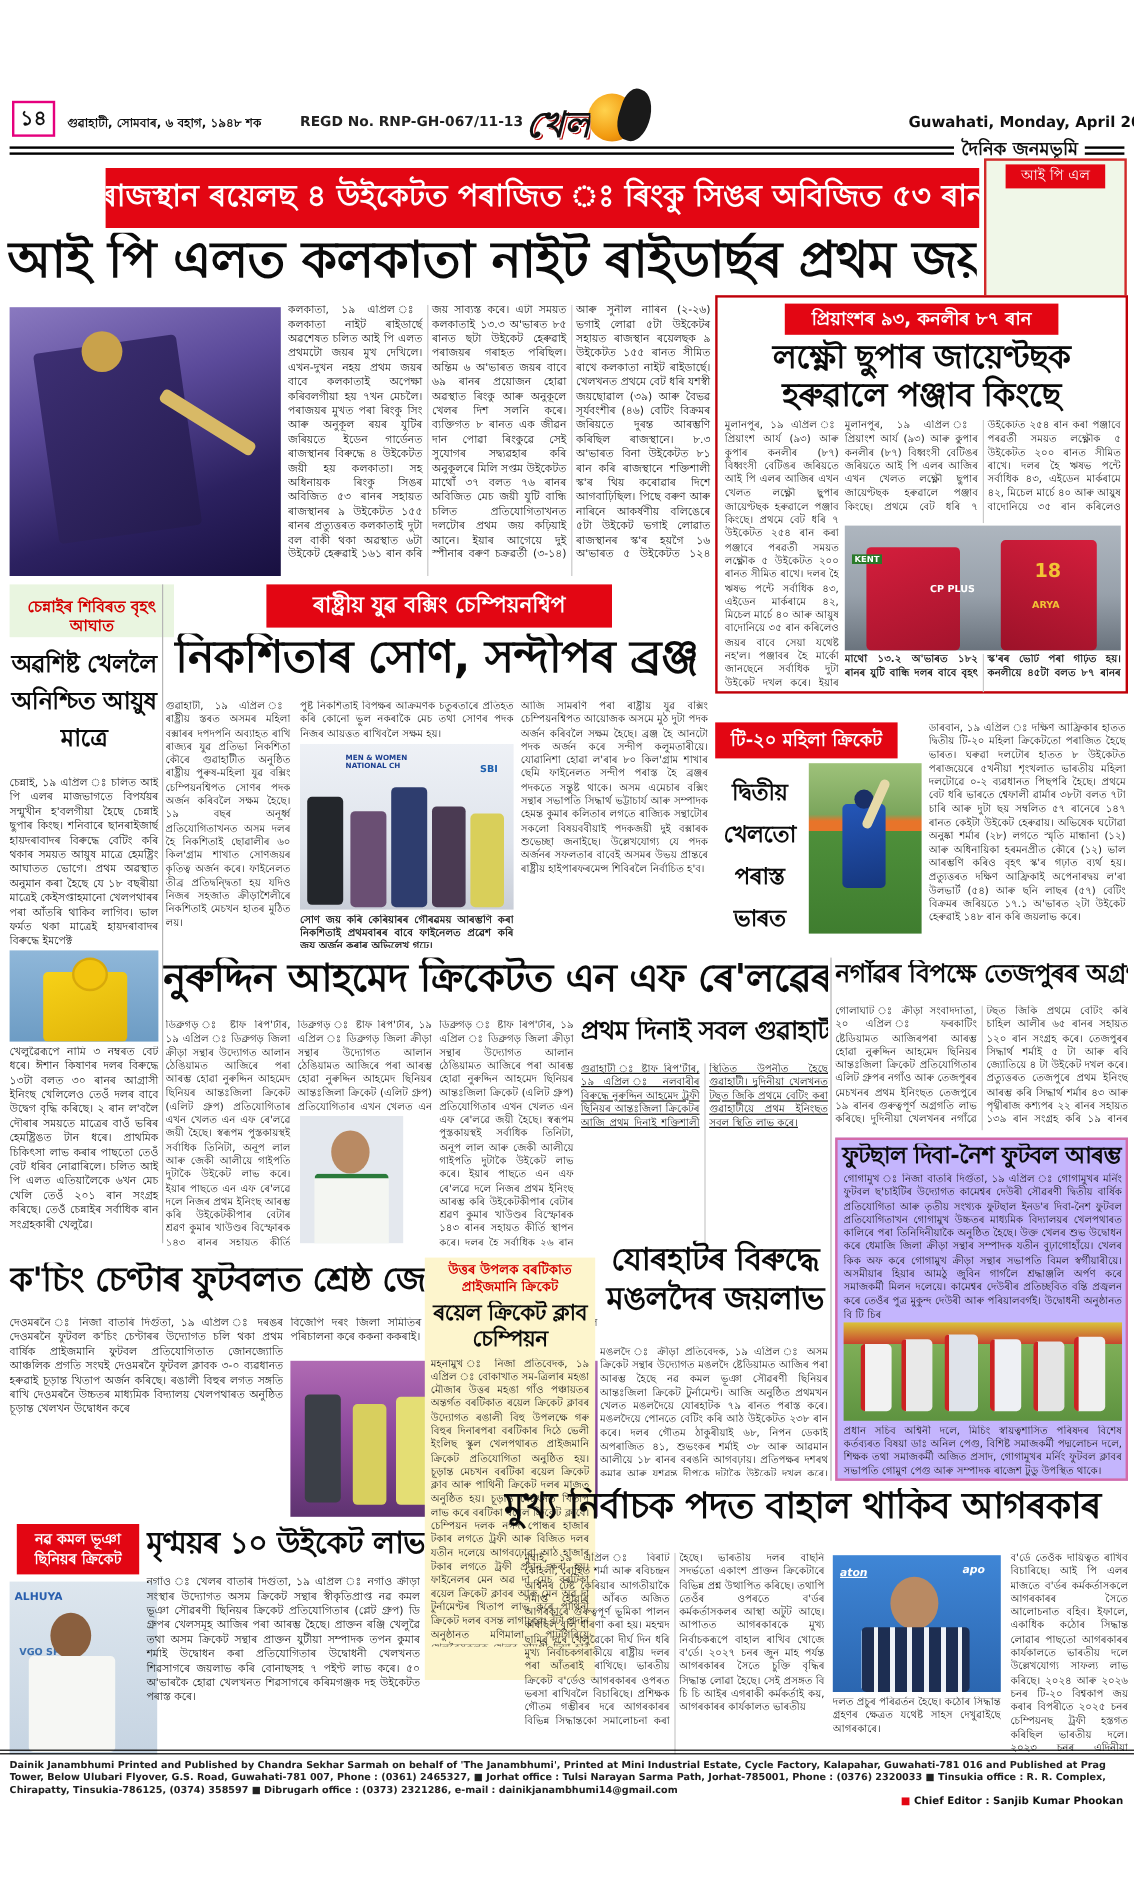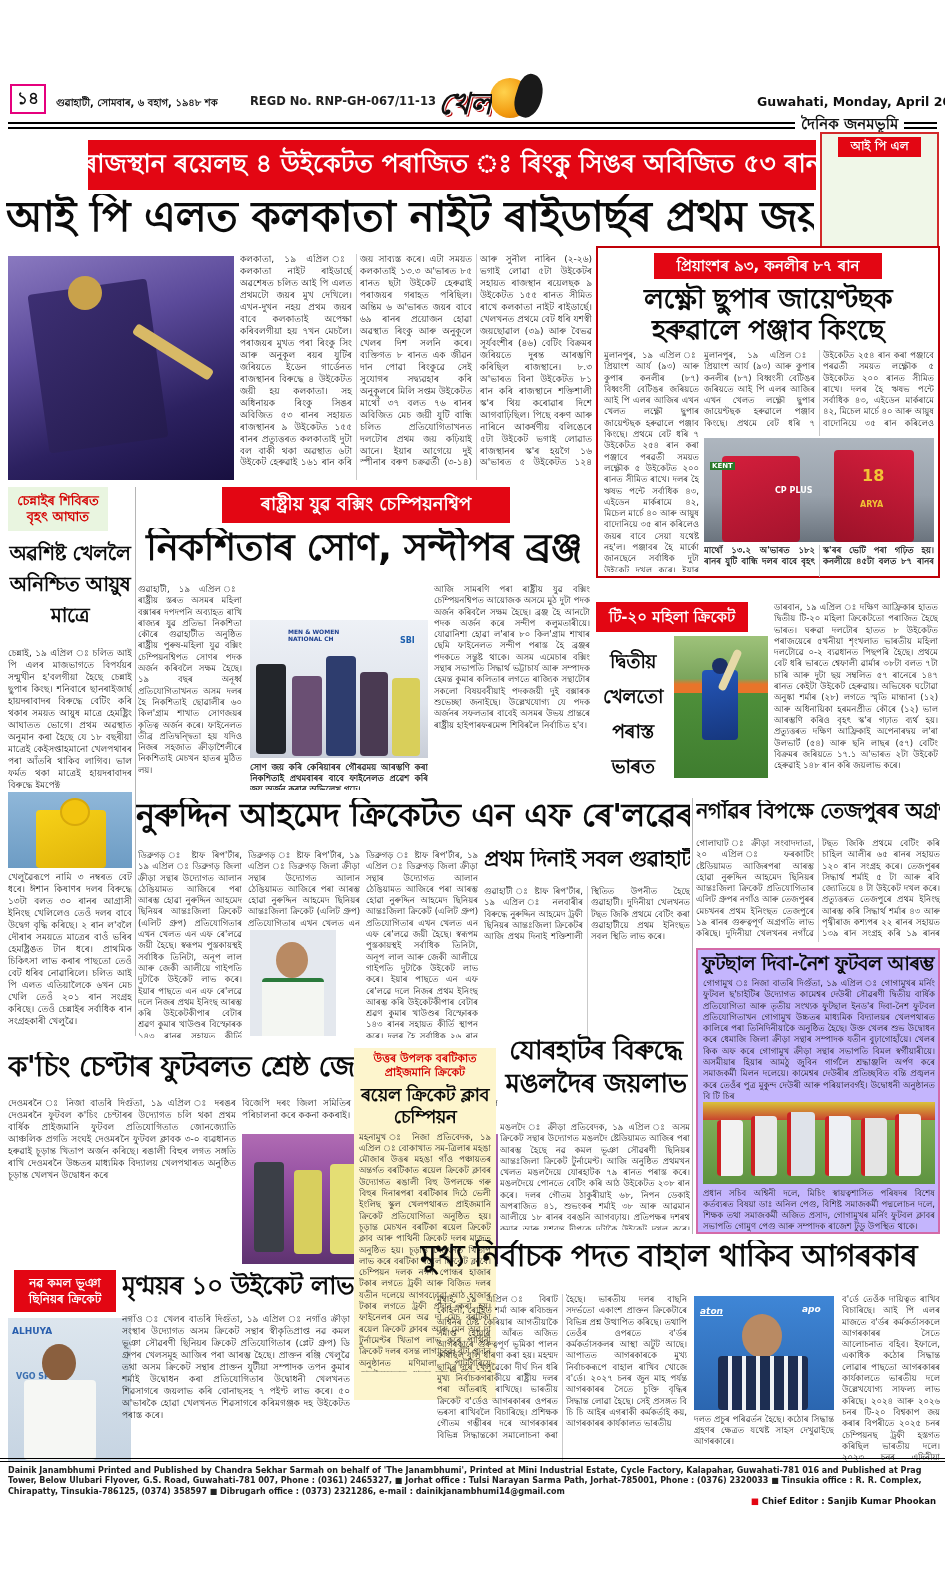--- a/index.html
+++ b/index.html
@@ -41,21 +41,21 @@
   </div>
 
   <div class="abs bold nowrap" style="left:757px;top:94px;font-size:12.5px;">Guwahati, Monday, April 20, 2026</div>
 
   <div class="abs rule-double" style="left:8px;top:122px;width:929px;"></div>
   <div class="abs bold nowrap" style="left:795px;top:112px;font-size:15px;background:#fff;padding:0 6px;">দৈনিক জনমভূমি</div>
 
   <div class="abs banner nowrap" style="left:88px;top:140px;width:728px;height:50px;font-size:25px;">ৰাজস্থান ৰয়েলছ ৪ উইকেটত পৰাজিত ঃ ৰিংকু সিঙৰ অবিজিত ৫৩ ৰান</div>
 
   <div class="abs boxed" style="left:820px;top:132px;width:119px;height:118px;background:#f0f7e8;border:2px solid #d22a2a;padding:3px 2px;text-align:center;">
-    <div style="background:#e30613;color:#fff;font-weight:700;font-size:12px;margin:0 14px 2px 14px;">আই পি এল</div>
+    <div style="background:#e30613;color:#fff;font-weight:400;font-size:12px;margin:0 14px 2px 14px;">আই পি এল</div>
   </div>
 
   <div class="abs headline nowrap" style="left:6px;top:194px;width:808px;height:58px;font-size:42px;">আই পি এলত কলকাতা নাইট ৰাইডাৰ্ছৰ প্ৰথম জয়</div>
 
   <div class="ph" style="left:8px;top:256px;width:226px;height:224px;background:linear-gradient(160deg,#8a79c0 0%,#5b4a9a 35%,#2c2160 70%,#181040 100%);">
     <div class="fig" style="left:30px;top:30px;width:120px;height:160px;background:linear-gradient(150deg,#3d2f73,#241b4e);transform:rotate(-8deg);"></div>
     <div class="fig" style="left:60px;top:20px;width:34px;height:34px;border-radius:50%;background:#c9a24b;"></div>
     <div class="fig" style="left:120px;top:90px;width:90px;height:12px;background:#d8b966;transform:rotate(32deg);border-radius:4px;"></div>
   </div>
 
@@ -72,36 +72,37 @@
       <div class="fig" style="left:18px;top:18px;width:78px;height:86px;background:linear-gradient(160deg,#d41e3c,#a5142d);"></div>
       <div class="fig" style="left:130px;top:12px;width:80px;height:92px;background:linear-gradient(200deg,#d41e3c,#9c1229);"></div>
       <span class="phtxt" style="left:30px;top:48px;font-size:8px;color:#fff;padding-left:41px;">CP PLUS</span>
       <span class="phtxt" style="left:158px;top:28px;font-size:16px;color:#f2c335;">18</span>
       <span class="phtxt" style="left:156px;top:62px;font-size:8px;color:#f2c335;">ARYA</span>
       <span class="phtxt" style="left:6px;top:24px;font-size:7px;color:#fff;background:#2a7a2a;padding:0 2px;">KENT</span>
     </div>
     <div class="caption cols2" style="position:absolute;left:106px;top:297px;width:230px;height:32px;column-count:2;column-gap:8px;">মাথোঁ ১৩.২ অ'ভাৰত ১৮২ ৰানৰ যুটি বান্ধি দলৰ বাবে বৃহৎ স্ক'ৰৰ ভেটি পৰা গঢ়িত হয়। কনলীয়ে ৪৫টা বলত ৮৭ ৰানৰ বৰঙনি যোগায়।</div>
   </div>
 
-  <div class="abs center boxed" style="left:8px;top:487px;width:100px;height:44px;background:#e9f5e0;display:flex;align-items:center;justify-content:center;">
+  <div class="abs center boxed" style="left:8px;top:487px;width:137px;height:44px;background:#e9f5e0;display:flex;align-items:flex-end;justify-content:center;">
     <span class="kicker-red" style="font-size:13px;line-height:1.25;">চেন্নাইৰ শিবিৰত বৃহৎ আঘাত</span>
   </div>
   <div class="abs headline center" style="left:8px;top:538px;width:124px;height:104px;font-size:20px;line-height:1.55;">অৱশিষ্ট খেললৈ অনিশ্চিত আয়ুষ মাত্ৰে</div>
   <div class="abs body-text" style="left:8px;top:648px;width:124px;height:140px;">চেন্নাই, ১৯ এপ্ৰিল ঃ চলিত আই পি এলৰ মাজভাগতে বিপৰ্যয়ৰ সন্মুখীন হ'বলগীয়া হৈছে চেন্নাই ছুপাৰ কিংছ। শনিবাৰে ছানৰাইজাৰ্ছ হায়দৰাবাদৰ বিৰুদ্ধে বেটিং কৰি থকাৰ সময়ত আয়ুষ মাত্ৰে হেমষ্ট্ৰিং আঘাতত ভোগে। প্ৰথম অৱস্থাত অনুমান কৰা হৈছে যে ১৮ বছৰীয়া মাত্ৰেই কেইসপ্তাহমানো খেলপথাৰৰ পৰা আঁতৰি থাকিব লাগিব। ভাল ফৰ্মত থকা মাত্ৰেই হায়দৰাবাদৰ বিৰুদ্ধে ইমপেক্ট</div>
   <div class="ph" style="left:8px;top:792px;width:124px;height:76px;background:linear-gradient(180deg,#8fb7d9 0%,#6d9cc4 100%);">
     <div class="fig" style="left:28px;top:18px;width:70px;height:58px;background:linear-gradient(160deg,#f7d117,#e0b40a);"></div>
     <div class="fig" style="left:52px;top:6px;width:26px;height:24px;border-radius:50%;background:#f2c40e;border:2px solid #d8a90a;"></div>
   </div>
   <div class="abs body-text" style="left:8px;top:872px;width:124px;height:164px;">খেলুৱৈৰূপে নামি ৩ নম্বৰত বেট ধৰে। ঈশান কিষাণৰ দলৰ বিৰুদ্ধে ১৩টা বলত ৩০ ৰানৰ আগ্ৰাসী ইনিংছ খেলিলেও তেওঁ দলৰ বাবে উদ্বেগ বৃদ্ধি কৰিছে। ২ ৰান ল'বলৈ দৌৰাৰ সময়তে মাত্ৰেৰ বাওঁ ভৰিৰ হেমষ্ট্ৰিঙত টান ধৰে। প্ৰাথমিক চিকিৎসা লাভ কৰাৰ পাছতো তেওঁ বেট ধৰিব নোৱাৰিলে। চলিত আই পি এলত এতিয়ালৈকে ৬খন মেচ খেলি তেওঁ ২০১ ৰান সংগ্ৰহ কৰিছে। তেওঁ চেন্নাইৰ সৰ্বাধিক ৰান সংগ্ৰহকাৰী খেলুৱৈ।</div>
 
   <div class="divider" style="left:135px;top:487px;height:549px;"></div>
 
   <div class="abs headline center nowrap" style="left:136px;top:528px;width:456px;height:50px;font-size:37px;">নিকশিতাৰ সোণ, সন্দীপৰ ব্ৰঞ্জ</div>
   <div class="abs banner nowrap" style="left:222px;top:487px;width:288px;height:36px;font-size:18px;">ৰাষ্ট্ৰীয় যুৱ বক্সিং চেম্পিয়নশ্বিপ</div>
   <div class="abs body-text" style="left:138px;top:584px;width:104px;height:204px;font-size:8.5px;">গুৱাহাটী, ১৯ এপ্ৰিল ঃ ৰাষ্ট্ৰীয় স্তৰত অসমৰ মহিলা বক্সাৰৰ দপদপনি অব্যাহত ৰাখি ৰাজ্যৰ যুৱ প্ৰতিভা নিকশিতা কৌৰে গুৱাহাটীত অনুষ্ঠিত ৰাষ্ট্ৰীয় পুৰুষ-মহিলা যুৱ বক্সিং চেম্পিয়নশ্বিপত সোণৰ পদক অৰ্জন কৰিবলৈ সক্ষম হৈছে। ১৯ বছৰ অনূৰ্ধ্ব প্ৰতিযোগিতাখনত অসম দলৰ হৈ নিকশিতাই ছোৱালীৰ ৬০ কিল'গ্ৰাম শাখাত সোণজয়ৰ কৃতিত্ব অৰ্জন কৰে। ফাইনেলত তীব্ৰ প্ৰতিদ্বন্দ্বিতা হয় যদিও নিজৰ সহজাত ক্ৰীড়াশৈলীৰে নিকশিতাই মেচখন হাতৰ মুঠিত লয়।</div>
+  <div class="abs body-text" style="left:250px;top:584px;width:178px;height:34px;font-size:8.5px;">পুষ্ট নিকশিতাই বিপক্ষৰ আক্ৰমণক চতুৰতাৰে প্ৰতিহত কৰি কোনো ভুল নকৰাকৈ মেচ তথা সোণৰ পদক নিজৰ আয়ত্তত ৰাখিবলৈ সক্ষম হয়।</div>
   <div class="ph" style="left:250px;top:620px;width:178px;height:138px;background:linear-gradient(180deg,#eef1f6 0%,#dfe4ec 60%,#c9ced8 100%);">
     <span class="phtxt" style="left:38px;top:8px;font-size:6px;color:#1d3f8f;width:80px;line-height:1.2;">MEN &amp; WOMEN NATIONAL CH</span>
     <span class="phtxt" style="left:150px;top:16px;font-size:8px;color:#1d5fae;">SBI</span>
     <div class="fig" style="left:6px;top:44px;width:30px;height:90px;background:#23262b;"></div>
     <div class="fig" style="left:42px;top:56px;width:30px;height:80px;background:#6a4f73;"></div>
     <div class="fig" style="left:76px;top:36px;width:30px;height:100px;background:#2e3d6e;"></div>
     <div class="fig" style="left:110px;top:52px;width:28px;height:84px;background:#4a3a52;"></div>
     <div class="fig" style="left:142px;top:58px;width:28px;height:78px;background:#d9cf5a;"></div>
   </div>
   <div class="abs caption" style="left:250px;top:762px;width:178px;height:28px;">সোণ জয় কৰি কেৰিয়াৰৰ গৌৰৱময় আৰম্ভণি কৰা নিকশিতাই প্ৰথমবাৰৰ বাবে ফাইনেলত প্ৰৱেশ কৰি জয় অৰ্জন কৰাৰ অভিলেখ গঢ়ে।</div>
@@ -118,21 +119,21 @@
 
   <div class="abs headline nowrap" style="left:136px;top:798px;width:554px;height:46px;font-size:32px;">নুৰুদ্দিন আহমেদ ক্ৰিকেটত এন এফ ৰে'লৱেৰ জয়</div>
   <div class="abs body-text" style="left:138px;top:850px;width:104px;height:188px;font-size:8.5px;">ডিব্ৰুগড় ঃ ষ্টাফ ৰিপ'ৰ্টাৰ, ১৯ এপ্ৰিল ঃ ডিব্ৰুগড় জিলা ক্ৰীড়া সন্থাৰ উদ্যোগত আলান ঠেঙিয়ামত আজিৰে পৰা আৰম্ভ হোৱা নুৰুদ্দিন আহমেদ ছিনিয়ৰ আন্তঃজিলা ক্ৰিকেট (এলিট গ্ৰুপ) প্ৰতিযোগিতাৰ এখন খেলত এন এফ ৰে'লৱে জয়ী হৈছে। স্বৰূপম পুস্তকায়স্থই সৰ্বাধিক তিনিটা, অনূপ লাল আৰু জেকী আলীয়ে গাইপতি দুটাকৈ উইকেট লাভ কৰে। ইয়াৰ পাছতে এন এফ ৰে'লৱে দলে নিজৰ প্ৰথম ইনিংছ আৰম্ভ কৰি উইকেটকীপাৰ বেটাৰ শ্ৰৱণ কুমাৰ খাউণ্ডৰ বিস্ফোৰক ১৪৩ ৰানৰ সহায়ত কীৰ্তি স্থাপন কৰে। দলৰ হৈ সৰ্বাধিক ২৬ ৰান কৰে। এন এফ ৰে'লৱেৰ অধিনায়ক</div>
   <div class="abs body-text" style="left:248px;top:850px;width:112px;height:76px;font-size:8.5px;">ডিব্ৰুগড় ঃ ষ্টাফ ৰিপ'ৰ্টাৰ, ১৯ এপ্ৰিল ঃ ডিব্ৰুগড় জিলা ক্ৰীড়া সন্থাৰ উদ্যোগত আলান ঠেঙিয়ামত আজিৰে পৰা আৰম্ভ হোৱা নুৰুদ্দিন আহমেদ ছিনিয়ৰ আন্তঃজিলা ক্ৰিকেট (এলিট গ্ৰুপ) প্ৰতিযোগিতাৰ এখন খেলত এন এফ ৰে'লৱে জয়ী হৈছে। স্বৰূপম পুস্তকায়স্থই সৰ্বাধিক তিনিটা, অনূপ লাল আৰু জেকী আলীয়ে গাইপতি দুটাকৈ উইকেট লাভ কৰে। ইয়াৰ পাছতে এন এফ ৰে'লৱে দলে নিজৰ প্ৰথম ইনিংছ আৰম্ভ কৰি উইকেটকীপাৰ বেটাৰ শ্ৰৱণ কুমাৰ খাউণ্ডৰ বিস্ফোৰক ১৪৩ ৰানৰ সহায়ত কীৰ্তি স্থাপন কৰে। দলৰ হৈ সৰ্বাধিক ২৬ ৰান কৰে। এন এফ ৰে'লৱেৰ অধিনায়ক</div>
   <div class="ph" style="left:250px;top:930px;width:86px;height:106px;background:#e4e8ee;">
     <div class="fig" style="left:26px;top:12px;width:32px;height:36px;border-radius:50%;background:#b98a63;"></div>
     <div class="fig" style="left:12px;top:48px;width:62px;height:58px;background:#f4f6f2;border-top:4px solid #2a7a3b;"></div>
   </div>
   <div class="abs body-text" style="left:366px;top:850px;width:112px;height:188px;font-size:8.5px;">ডিব্ৰুগড় ঃ ষ্টাফ ৰিপ'ৰ্টাৰ, ১৯ এপ্ৰিল ঃ ডিব্ৰুগড় জিলা ক্ৰীড়া সন্থাৰ উদ্যোগত আলান ঠেঙিয়ামত আজিৰে পৰা আৰম্ভ হোৱা নুৰুদ্দিন আহমেদ ছিনিয়ৰ আন্তঃজিলা ক্ৰিকেট (এলিট গ্ৰুপ) প্ৰতিযোগিতাৰ এখন খেলত এন এফ ৰে'লৱে জয়ী হৈছে। স্বৰূপম পুস্তকায়স্থই সৰ্বাধিক তিনিটা, অনূপ লাল আৰু জেকী আলীয়ে গাইপতি দুটাকৈ উইকেট লাভ কৰে। ইয়াৰ পাছতে এন এফ ৰে'লৱে দলে নিজৰ প্ৰথম ইনিংছ আৰম্ভ কৰি উইকেটকীপাৰ বেটাৰ শ্ৰৱণ কুমাৰ খাউণ্ডৰ বিস্ফোৰক ১৪৩ ৰানৰ সহায়ত কীৰ্তি স্থাপন কৰে। দলৰ হৈ সৰ্বাধিক ২৬ ৰান কৰে। এন এফ ৰে'লৱেৰ অধিনায়ক</div>
   <div class="abs headline nowrap" style="left:484px;top:848px;width:206px;height:32px;font-size:21px;">প্ৰথম দিনাই সবল গুৱাহাটী</div>
-  <div class="abs body-text cols2" style="left:484px;top:886px;width:206px;height:152px;font-size:8.5px;">গুৱাহাটী ঃ ষ্টাফ ৰিপ'ৰ্টাৰ, ১৯ এপ্ৰিল ঃ নলবাৰীৰ বিৰুদ্ধে নুৰুদ্দিন আহমেদ ট্ৰফী ছিনিয়ৰ আন্তঃজিলা ক্ৰিকেটৰ আজি প্ৰথম দিনাই শক্তিশালী স্থিতিত উপনীত হৈছে গুৱাহাটী। দুদিনীয়া খেলখনত টছত জিকি প্ৰথমে বেটিং কৰা গুৱাহাটীয়ে প্ৰথম ইনিংছত সবল স্থিতি লাভ কৰে।</div>
+  <div class="abs body-text cols2" style="left:484px;top:886px;width:206px;height:152px;font-size:8.5px;text-decoration:underline;">গুৱাহাটী ঃ ষ্টাফ ৰিপ'ৰ্টাৰ, ১৯ এপ্ৰিল ঃ নলবাৰীৰ বিৰুদ্ধে নুৰুদ্দিন আহমেদ ট্ৰফী ছিনিয়ৰ আন্তঃজিলা ক্ৰিকেটৰ আজি প্ৰথম দিনাই শক্তিশালী স্থিতিত উপনীত হৈছে গুৱাহাটী। দুদিনীয়া খেলখনত টছত জিকি প্ৰথমে বেটিং কৰা গুৱাহাটীয়ে প্ৰথম ইনিংছত সবল স্থিতি লাভ কৰে।</div>
 
   <div class="divider" style="left:692px;top:798px;height:436px;"></div>
 
   <div class="abs headline nowrap" style="left:696px;top:800px;width:244px;height:32px;font-size:21px;">নগাঁৱৰ বিপক্ষে তেজপুৰৰ অগ্ৰগতি</div>
   <div class="abs body-text cols2" style="left:696px;top:838px;width:244px;height:104px;font-size:8.5px;">গোলাঘাট ঃ ক্ৰীড়া সংবাদদাতা, ২০ এপ্ৰিল ঃ ফৰকাটিং ষ্টেডিয়ামত আজিৰপৰা আৰম্ভ হোৱা নুৰুদ্দিন আহমেদ ছিনিয়ৰ আন্তঃজিলা ক্ৰিকেট প্ৰতিযোগিতাৰ এলিট গ্ৰুপৰ নগাঁও আৰু তেজপুৰৰ মেচখনৰ প্ৰথম ইনিংছত তেজপুৰে ১৯ ৰানৰ গুৰুত্বপূৰ্ণ অগ্ৰগতি লাভ কৰিছে। দুদিনীয়া খেলখনৰ নগাঁৱে টছত জিকি প্ৰথমে বেটিং কৰি চাহিল আলীৰ ৬৫ ৰানৰ সহায়ত ১২০ ৰান সংগ্ৰহ কৰে। তেজপুৰৰ সিদ্ধাৰ্থ শৰ্মাই ৫ টা আৰু ৰবি জ্যোতিয়ে ৪ টা উইকেট দখল কৰে। প্ৰত্যুত্তৰত তেজপুৰে প্ৰথম ইনিংছ আৰম্ভ কৰি সিদ্ধাৰ্থ শৰ্মাৰ ৪৩ আৰু পৃথ্বীৰাজ কশ্যপৰ ২২ ৰানৰ সহায়ত ১৩৯ ৰান সংগ্ৰহ কৰি ১৯ ৰানৰ অগ্ৰগতি লাভ কৰে। নগাঁৱৰ অৱকাশ কুমাৰ ডেকা আৰু এলোচন সিঙে দুটাকৈ উইকেট দখল কৰে।</div>
 
   <div class="abs boxed" style="left:696px;top:948px;width:244px;height:286px;border:2px solid #d46aa8;background:#c4b5fd;">
     <div class="headline center nowrap" style="margin:3px 2px 0 2px;font-size:19px;">ফুটছাল দিবা-নৈশ ফুটবল আৰম্ভ</div>
     <div class="body-text" style="position:absolute;left:5px;top:28px;width:232px;height:122px;font-size:8.5px;">গোগামুখ ঃ নিজা বাতৰি দিগুঁতা, ১৯ এপ্ৰিল ঃ গোগামুখৰ মৰ্নিং ফুটবল ছ'চাইটিৰ উদ্যোগত কামেশ্বৰ দেউৰী সৌৱৰণী দ্বিতীয় বাৰ্ষিক প্ৰতিযোগিতা আৰু তৃতীয় সংখ্যক ফুটছাল ইনড'ৰ দিবা-নৈশ ফুটবল প্ৰতিযোগিতাখন গোগামুখ উচ্চতৰ মাধ্যমিক বিদ্যালয়ৰ খেলপথাৰত কালিৰে পৰা তিনিদিনীয়াকৈ অনুষ্ঠিত হৈছে। উক্ত খেলৰ শুভ উদ্বোধন কৰে ধেমাজি জিলা ক্ৰীড়া সন্থাৰ সম্পাদক যতীন বুঢ়াগোহাঁয়ে। খেলৰ কিক অফ কৰে গোগামুখ ক্ৰীড়া সন্থাৰ সভাপতি বিমল স্বৰ্গীয়াৰীয়ে। অসমীয়াৰ হিয়াৰ আমঠু জুবিন গাৰ্গলৈ শ্ৰদ্ধাঞ্জলি অৰ্পণ কৰে সমাজকৰ্মী মিলন দলেয়ে। কামেশ্বৰ দেউৰীৰ প্ৰতিচ্ছবিত বন্তি প্ৰজ্বলন কৰে তেওঁৰ পুত্ৰ মুকুন্দ দেউৰী আৰু পৰিয়ালবৰ্গই। উদ্বোধনী অনুষ্ঠানত বি টি চিৰ</div>
     <div class="ph" style="left:5px;top:152px;width:232px;height:82px;background:linear-gradient(180deg,#d9c23a 0%,#c9442e 22%,#7fae57 22%,#5e9340 100%);">

